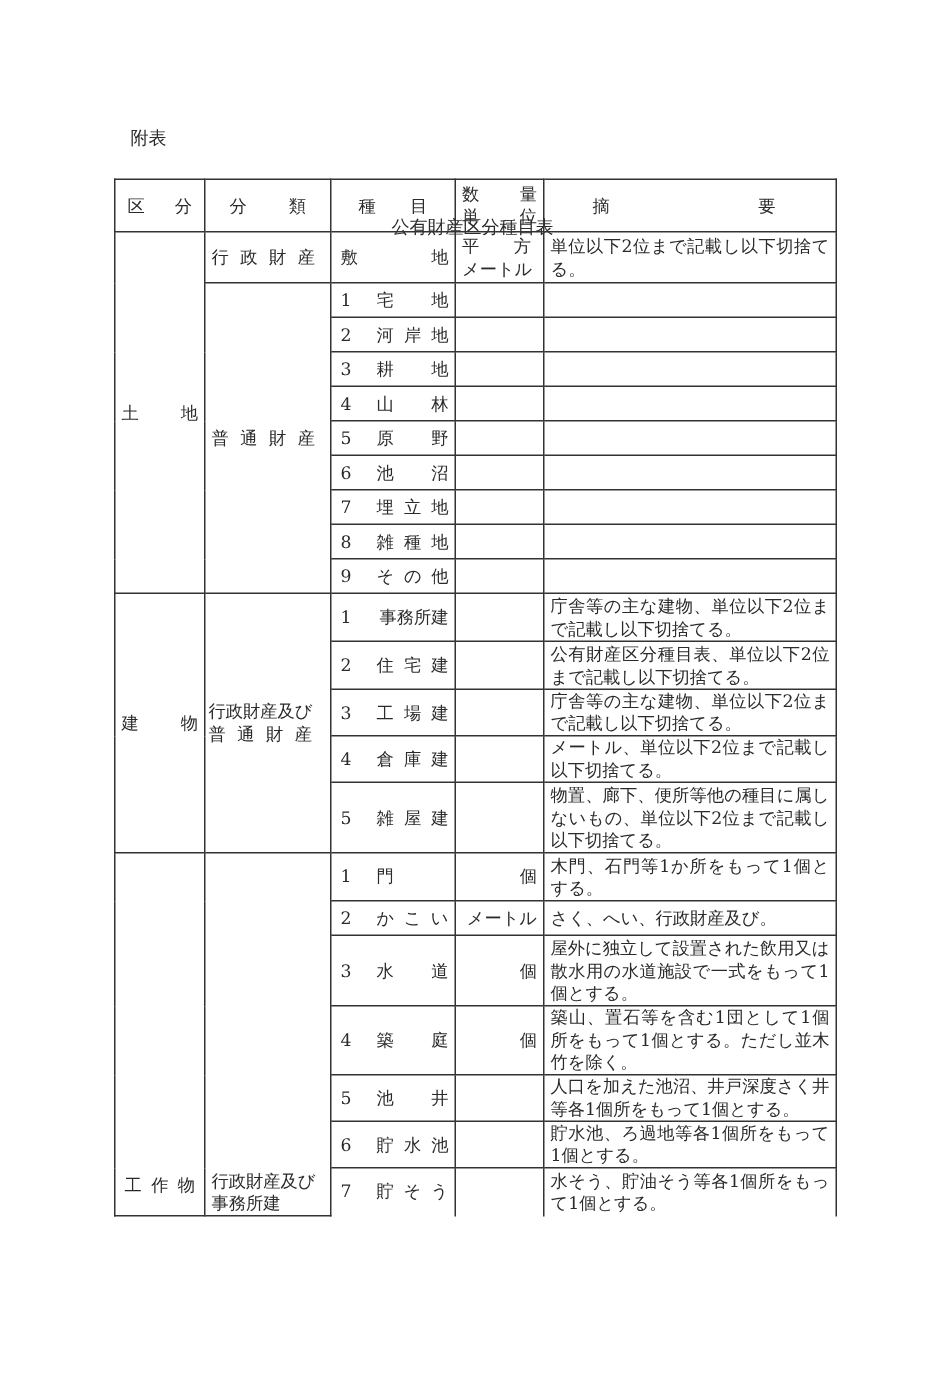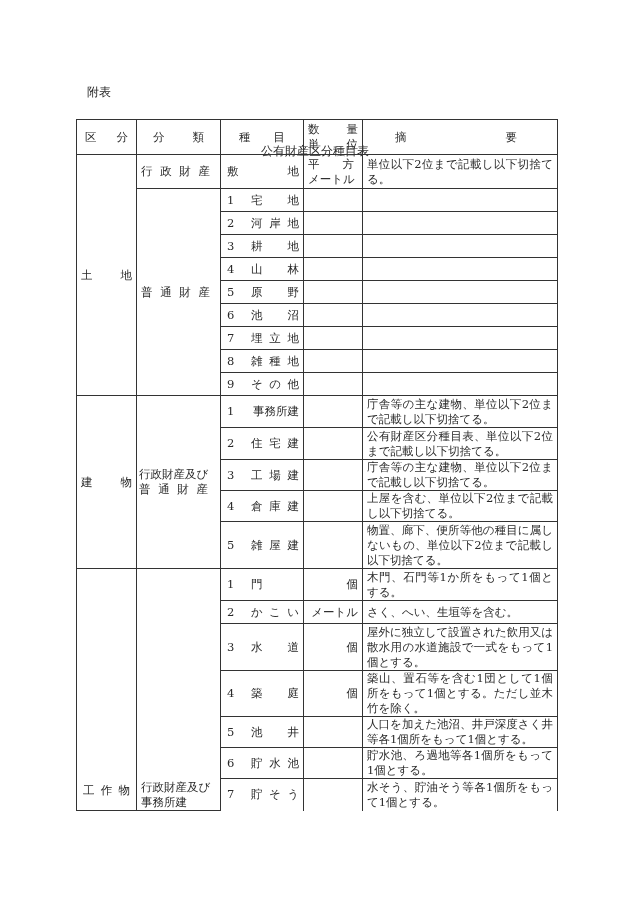--- a/index.html
+++ b/index.html
@@ -284,21 +284,21 @@
           <div class="item">
             <span class="num">4</span>
             <span class="name">
               <span>倉</span>
               <span>庫</span>
               <span>建</span>
             </span>
           </div>
         </td>
       <td></td>
-      <td class="remark">上屋を含む、単位以下2位まで記載し以下切捨てる。</td>
+      <td class="remark">メートル、単位以下2位まで記載し以下切捨てる。</td>
     </tr>
     <tr style="height:47px">
       <td>
           <div class="item">
             <span class="num">5</span>
             <span class="name">
               <span>雑</span>
               <span>屋</span>
               <span>建</span>
             </span>
@@ -336,21 +336,21 @@
           <div class="item">
             <span class="num">2</span>
             <span class="name">
               <span>か</span>
               <span>こ</span>
               <span>い</span>
             </span>
           </div>
         </td>
       <td class="unit">メートル</td>
-      <td class="remark">さく、へい、生垣等を含む。</td>
+      <td class="remark">さく、へい、行政財産及び。</td>
     </tr>
     <tr style="height:47px">
       <td>
           <div class="item">
             <span class="num">3</span>
             <span class="name">
               <span>水</span>
               <span>道</span>
             </span>
           </div>

